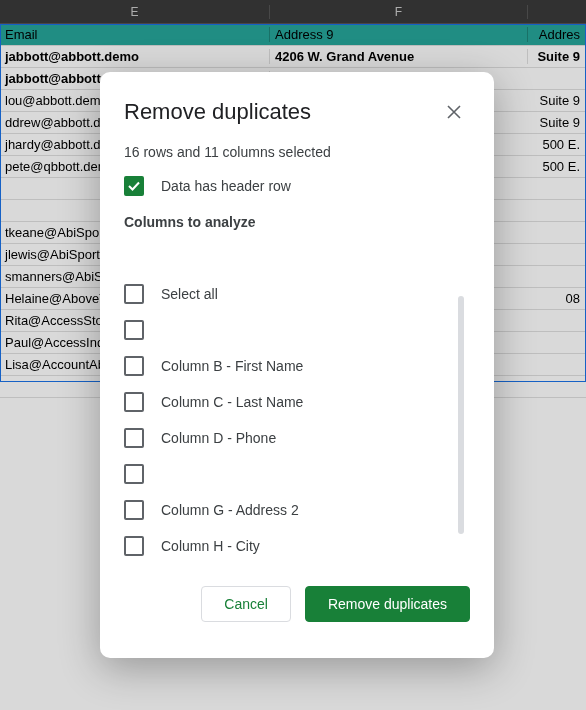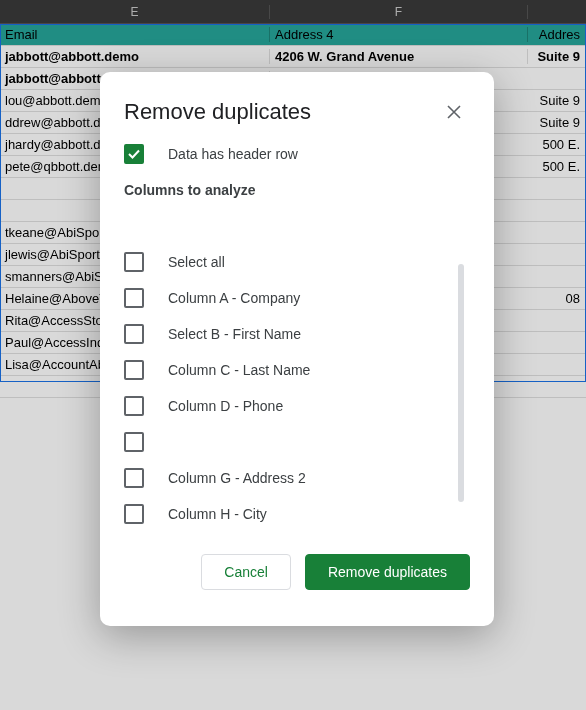--- a/index.html
+++ b/index.html
@@ -106,21 +106,21 @@
   }
   .dlg-body { padding: 4px 24px 0 24px; }
   .info-text {
     font-size: 14px;
     color: #3c4043;
     margin-bottom: 16px;
   }
   .check-row {
     display: flex;
     align-items: center;
-    gap: 24px;
+    gap: 17px;
     margin-bottom: 18px;
     font-size: 14px;
     color: #3c4043;
   }
   .checkbox {
     width: 20px; height: 20px;
     border: 2px solid #5f6368;
     border-radius: 2px;
     display: flex;
     align-items: center;
@@ -190,21 +190,21 @@
 <body>
 
 <div class="sheet">
   <div class="col-headers">
     <div class="col-hdr col-e">E</div>
     <div class="col-hdr col-f">F</div>
     <div class="col-hdr col-g"></div>
   </div>
   <div class="row header-row">
     <div class="cell cell-e">Email</div>
-    <div class="cell cell-f">Address 4</div>
+    <div class="cell cell-f">Address 9</div>
     <div class="cell cell-g">Addres</div>
   </div>
   <div id="rows-container">
       <div class="row">
         <div class="cell cell-e bold">jabbott@abbott.demo</div>
         <div class="cell cell-f bold">4206 W. Grand Avenue</div>
         <div class="cell cell-g bold">Suite 9</div>
       </div>
       <div class="row">
         <div class="cell cell-e bold">jabbott@abbott.demo</div>
@@ -290,44 +290,44 @@
 <div class="dialog">
   <div class="dlg-header">
     <div class="dlg-title">Remove duplicates</div>
     <div class="close-btn">
       <svg width="14" height="14" viewBox="0 0 14 14">
           <path d="M1 1 L13 13 M13 1 L1 13" stroke="#5f6368" stroke-width="1.6" fill="none"></path>
         </svg>
     </div>
   </div>
   <div class="dlg-body">
+    <div class="info-text">16 rows and 11 columns selected</div>
     <div class="check-row">
       <div class="checkbox checked">
         <svg width="14" height="14" viewBox="0 0 14 14">
             <path d="M2 7 L5.5 10.5 L12 3.5" stroke="#fff" stroke-width="2" fill="none"></path>
           </svg>
       </div>
       <span>Data has header row</span>
     </div>
     <div class="section-label">Columns to analyze</div>
     <div class="columns-scroll">
       <div class="columns-list" id="columns-list">
         <div class="check-row">
           <div class="checkbox">
             
           </div>
           <span>Select all</span>
         </div>
       <div class="check-row">
             <div class="checkbox"></div>
-            <span>Column A - Company</span>
-          </div>
-          <div class="check-row">
-            <div class="checkbox"></div>
-            <span>Select B - First Name</span>
+          </div>
+          <div class="check-row">
+            <div class="checkbox"></div>
+            <span>Column B - First Name</span>
           </div>
           <div class="check-row">
             <div class="checkbox"></div>
             <span>Column C - Last Name</span>
           </div>
           <div class="check-row">
             <div class="checkbox"></div>
             <span>Column D - Phone</span>
           </div>
           <div class="check-row">

